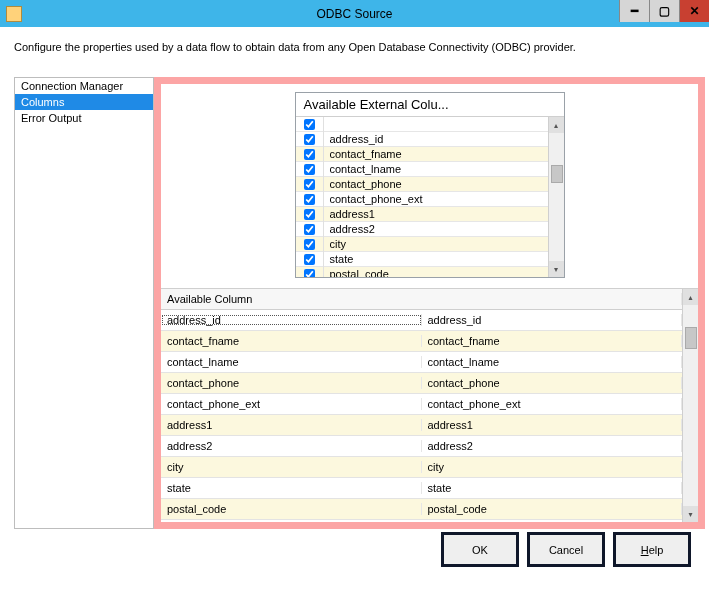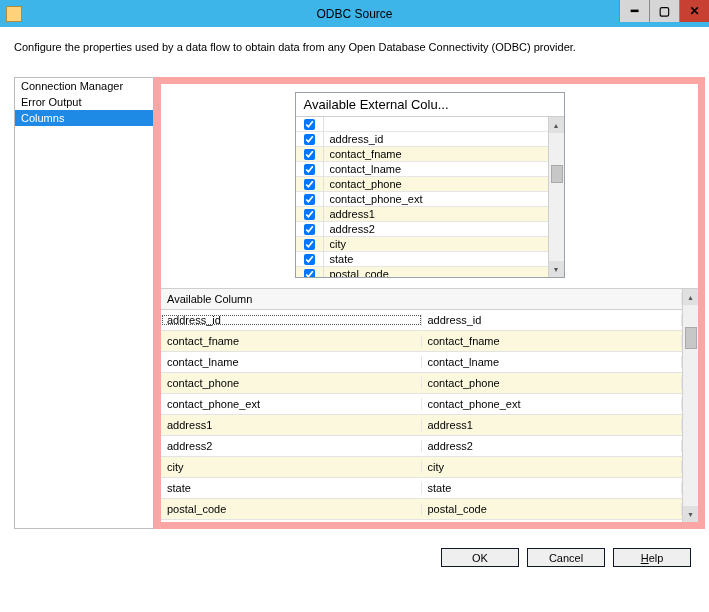--- a/index.html
+++ b/index.html
@@ -51,21 +51,21 @@
 .maprow { display: flex; height: 21px; align-items: center; border-bottom: 1px solid #e3e3e3; }
 .maprow.header { background: #f7f7f7; font-weight: normal; border-bottom: 1px solid #cfcfcf; }
 .maprow.alt { background: #fcf8de; }
 .maprow .cell { flex: 1; padding-left: 6px; border-right: 1px solid #e6e6e6; white-space: nowrap; overflow: hidden; }
 .maprow.selected .cell:first-child { outline: 1px dotted #555; outline-offset: -2px; }
 .map-scroll { width: 16px; border-left: 1px solid #cfcfcf; background: #f0f0f0; position: relative; }
 .map-scroll .scroll-thumb { top: 38px; height: 22px; }
 
 
 .buttons { position: absolute; bottom: 12px; right: 18px; display: flex; gap: 8px; }
-.btn { width: 78px; height: 19px; background: #efefef; border: 1px solid #0f172a; display: flex; align-items: center; justify-content: center; cursor: default; }
+.btn { width: 78px; height: 35px; background: #efefef; border: 3px solid #0f172a; display: flex; align-items: center; justify-content: center; cursor: default; }
 .btn u { text-decoration: underline; }
 .buttons-wrap { height: 50px; border-top: 0; position: relative; }
 </style>
 </head>
 <body>
 
 <div class="titlebar">
   <div class="icon"></div>
   <div class="title">ODBC Source</div>
   <div class="winbtns">
@@ -75,22 +75,22 @@
   </div>
 </div>
 
 <div class="content">
   <div class="desc">Configure the properties used by a data flow to obtain data from any Open Database Connectivity (ODBC) provider.</div>
 
   <div class="body">
 
     <div class="nav" id="nav">
         <div class="nav-item">Connection Manager</div>
+        <div class="nav-item selected">Columns</div>
         <div class="nav-item">Error Output</div>
-        <div class="nav-item selected">Columns</div>
       </div>
 
     <div class="main">
 
       <div class="avail-wrap">
         <div class="avail">
           <div class="avail-title">Available External Colu...</div>
           <div class="avail-body">
             <div class="avail-list" id="avail-list">
                 <div class="avail-row header">

